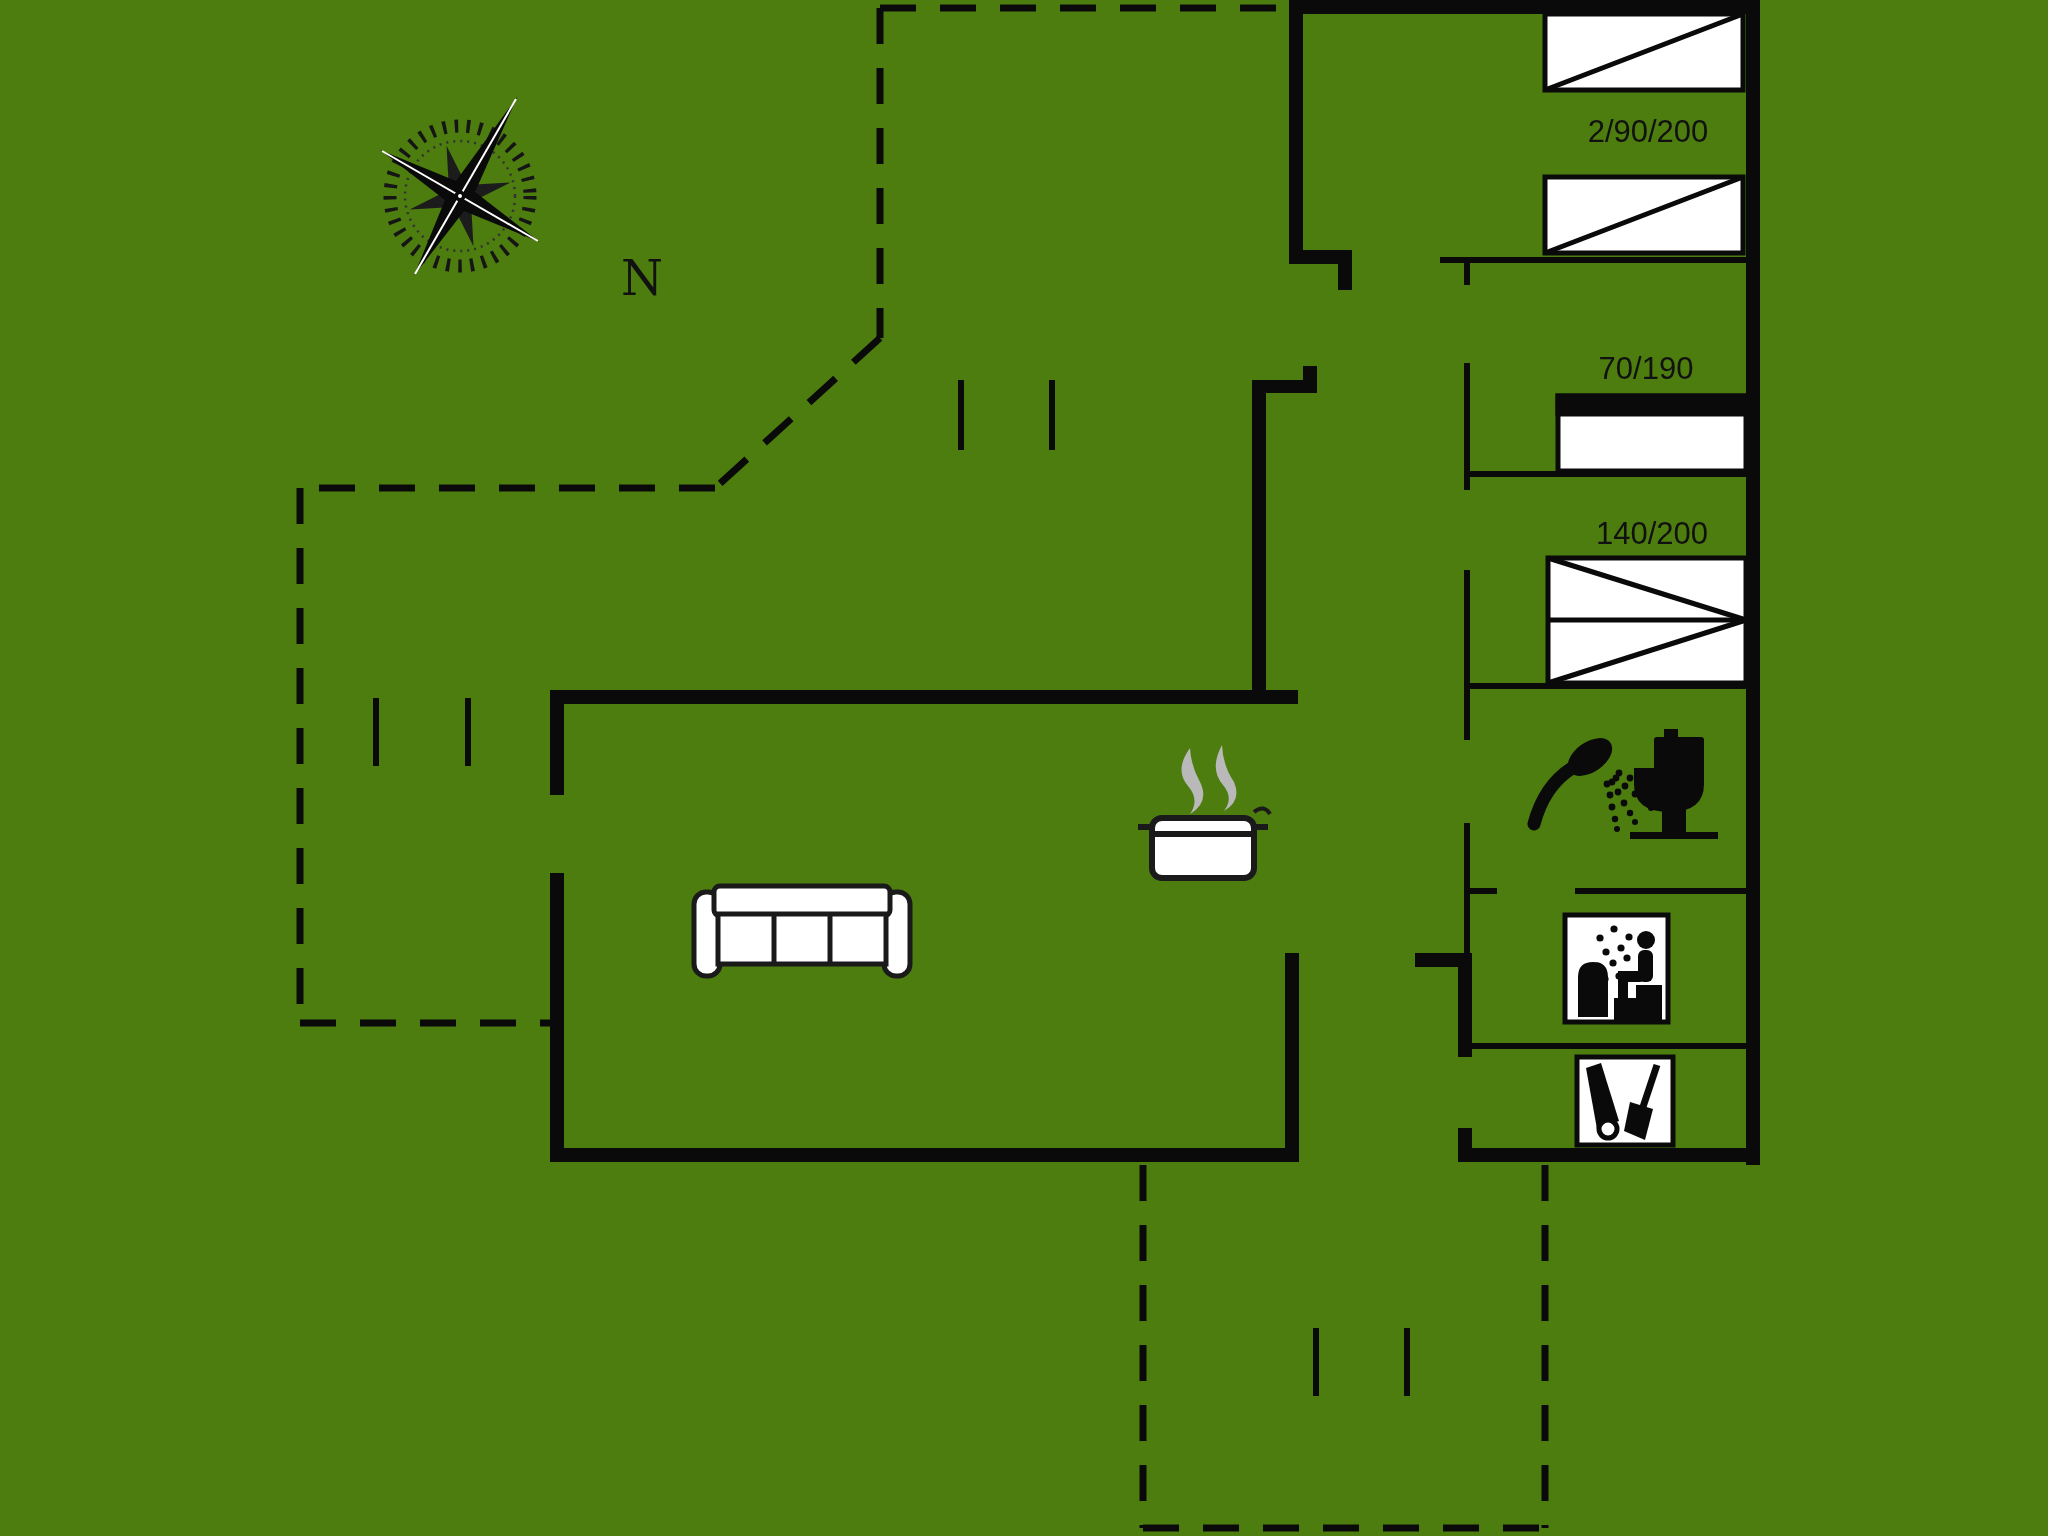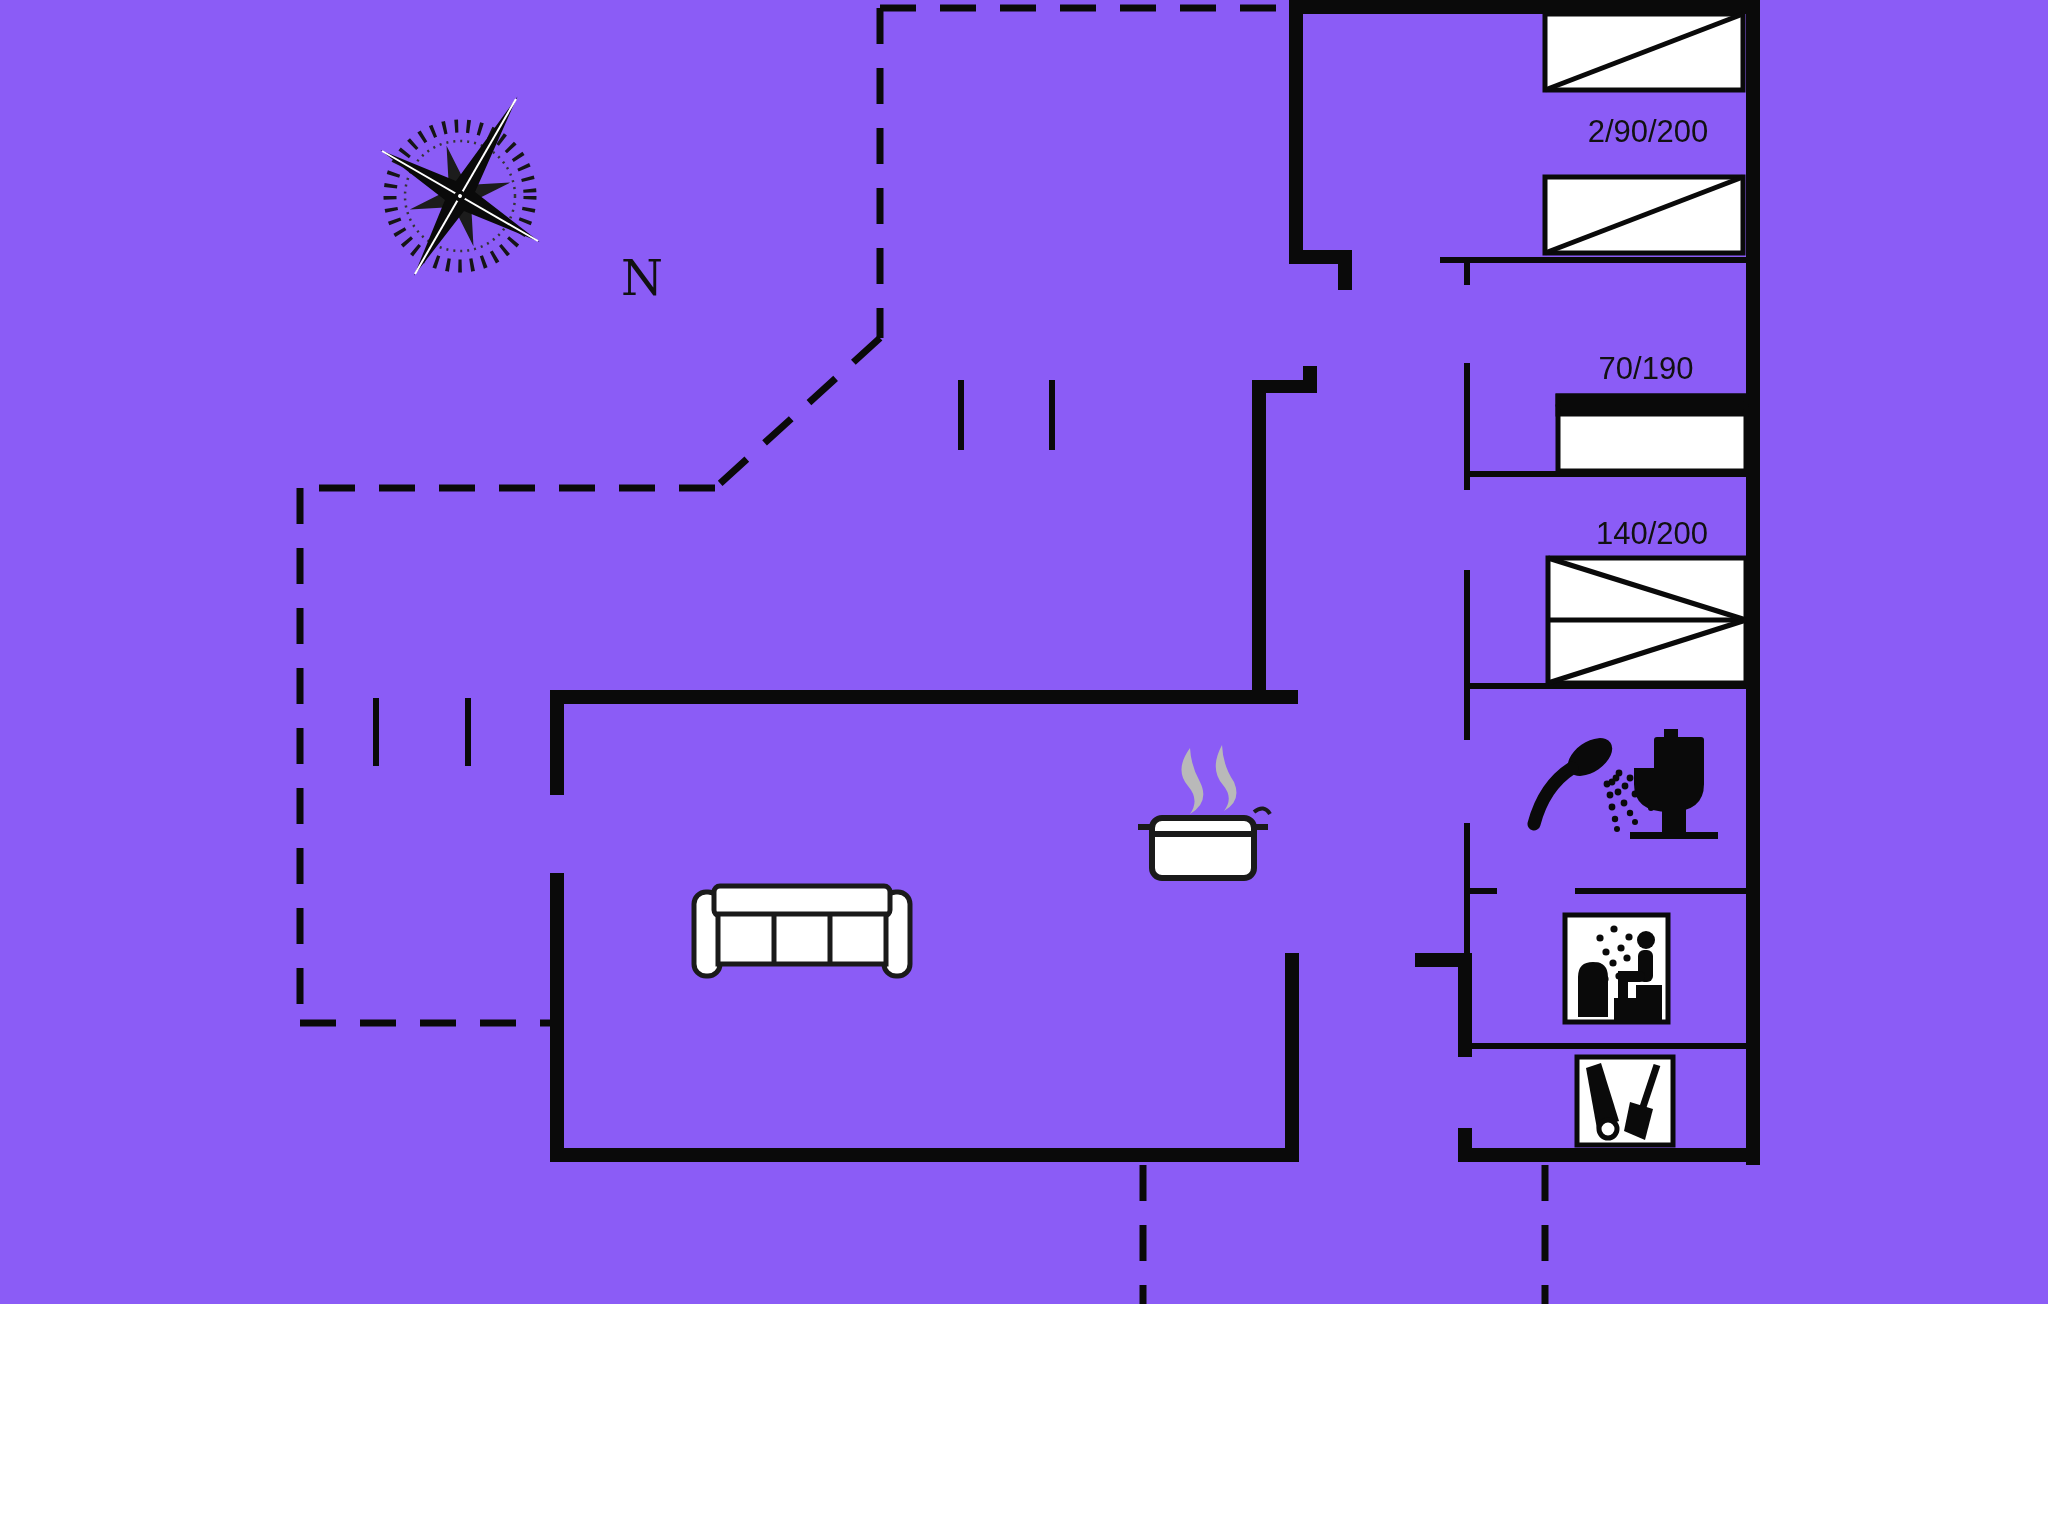--- a/index.html
+++ b/index.html
@@ -1,16 +1,16 @@
 <!DOCTYPE html>
 <html><head>
 <meta charset="utf-8">
 <style>
   html,body{margin:0;padding:0;background:#ffffff;}
-  #stage{position:relative;width:2048px;height:1304px;background:#8b5cf6;overflow:hidden;
+  #stage{position:relative;width:2048px;height:1536px;background:#4d7c0f;overflow:hidden;
          font-family:"Liberation Sans", sans-serif;}
   svg text.bedlabel{font-family:"Liberation Sans", sans-serif;font-size:31px;fill:#111;}
   svg text.northlabel{font-family:"DejaVu Serif", serif;font-size:48px;fill:#111;}
 </style>
 </head>
 <body>
 
 <div id="stage">
 <svg width="2048" height="1536" viewBox="0 0 2048 1536" xmlns="http://www.w3.org/2000/svg">
 

